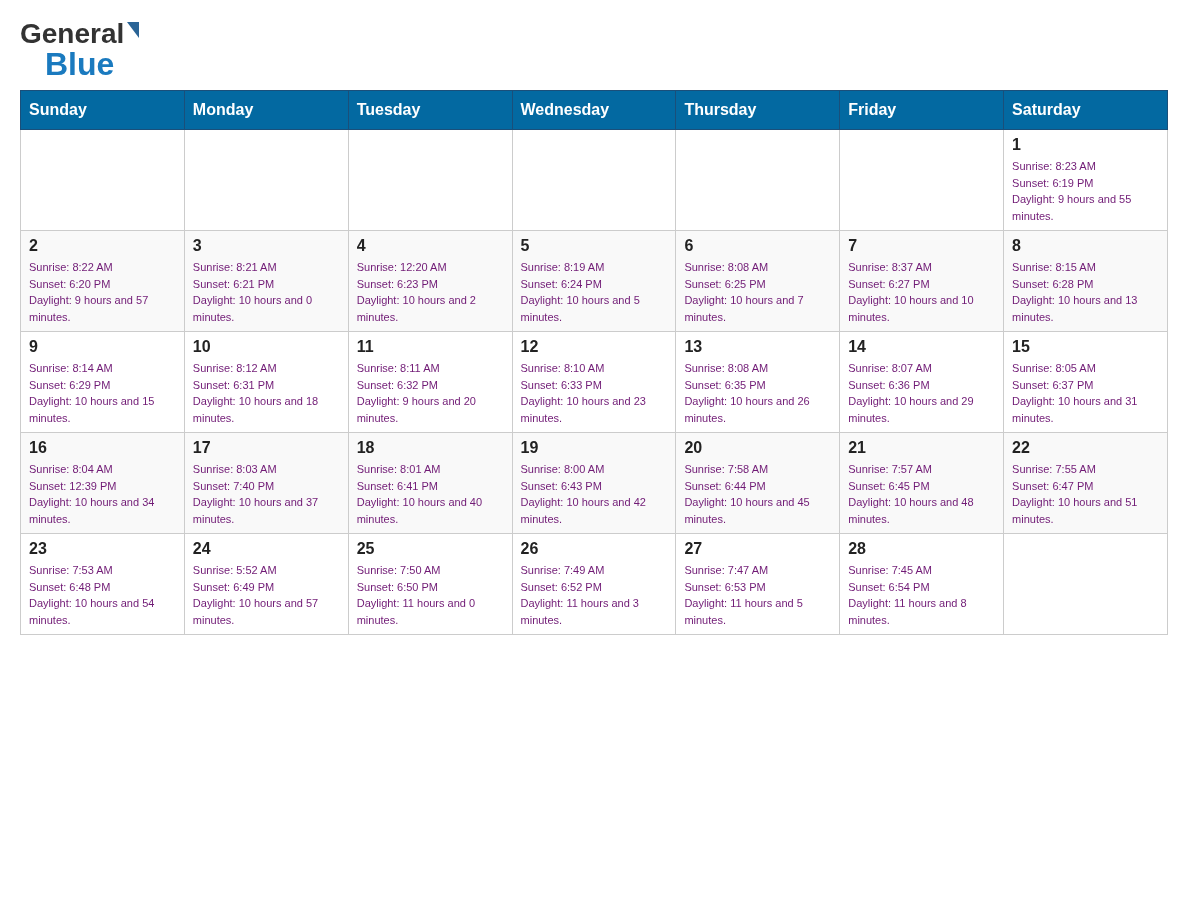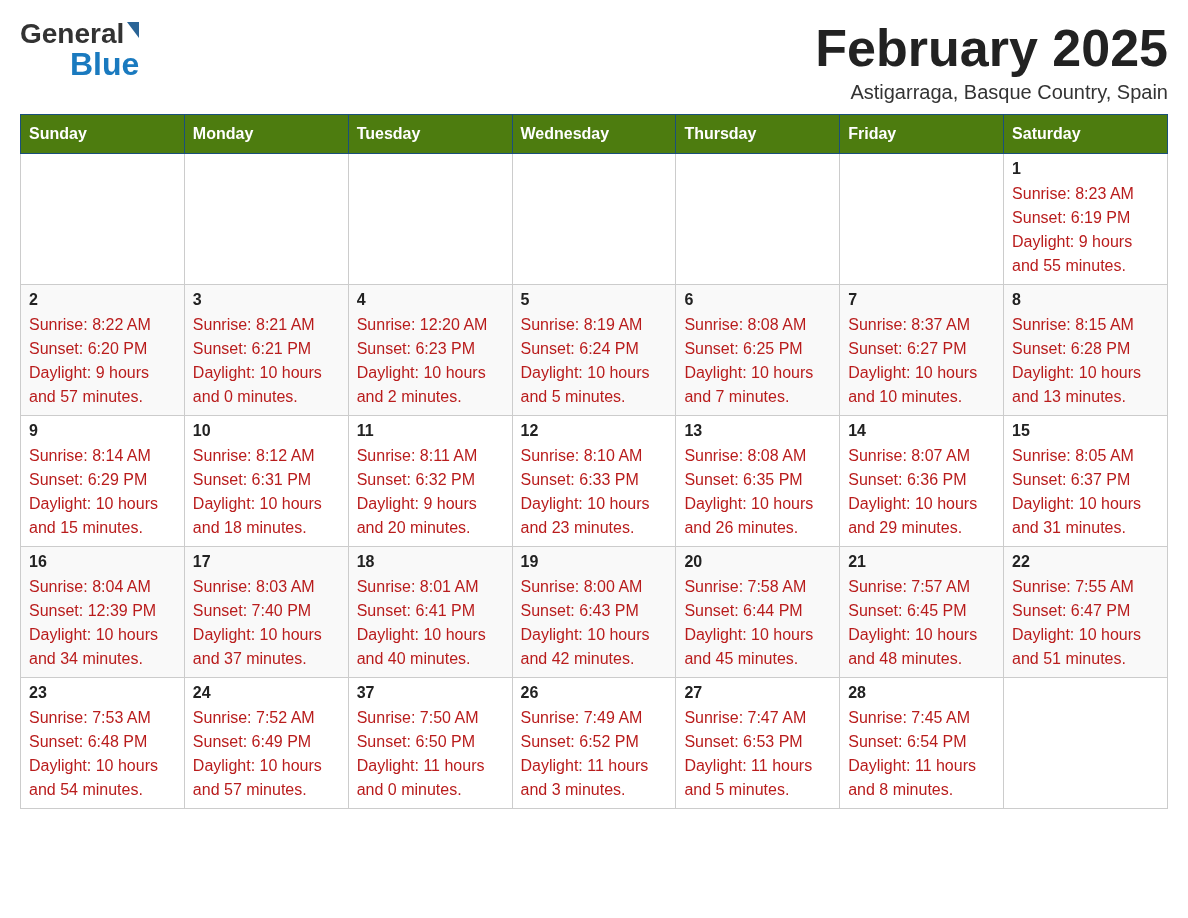--- a/index.html
+++ b/index.html
@@ -12,21 +12,21 @@
     }
     .header {
       display: flex;
       justify-content: space-between;
       align-items: flex-start;
       margin-bottom: 10px;
     }
     .logo {
       display: flex;
       flex-direction: column;
-      align-items: flex-end;
+      align-items: center;
     }
     .logo-text-general {
       font-size: 28px;
       font-weight: bold;
       color: #333;
       line-height: 1;
     }
     .logo-text-blue {
       font-size: 32px;
       font-weight: bold;
@@ -51,21 +51,21 @@
       font-size: 20px;
       color: #333;
       margin-top: 4px;
     }
     .calendar {
       width: 100%;
       border-collapse: collapse;
       margin-top: 10px;
     }
     .calendar th {
-      background-color: #4d7c0f;
+      background-color: #0369a1;
       color: #fff;
       font-size: 16px;
       font-weight: bold;
       padding: 10px 8px;
       text-align: left;
       border: 1px solid #1a4f7a;
     }
     .calendar td {
       vertical-align: top;
       border: 1px solid #ccc;
@@ -80,44 +80,40 @@
       background: #f9f9f9;
     }
     .day-number {
       font-size: 16px;
       font-weight: bold;
       color: #222;
       display: block;
       margin-bottom: 4px;
     }
     .day-info {
-      font-size: 16px;
+      font-size: 11px;
       line-height: 1.5;
-      color: #b91c1c;
+      color: #701a75;
     }
     .empty-cell {
       background: #f5f5f5;
     }
   </style>
 </head>
 <body>
 
 <div class="header">
   <div class="logo">
     <div class="logo-row">
       <span class="logo-text-general">General</span>
       <span style="display:inline-block;width:0;height:0;border-left:12px solid transparent;border-right:0;border-top:16px solid #2a6496;margin-left:3px;position:relative;top:-4px;"></span>
     </div>
     <div>
       <span class="logo-text-blue">Blue</span>
     </div>
-  </div>
-  <div class="title-section">
-    <div class="month-title">February 2025</div>
-    <div class="location-title">Astigarraga, Basque Country, Spain</div>
   </div>
 </div>
 
 <table class="calendar">
   <thead>
     <tr>
       <th>Sunday</th>
       <th>Monday</th>
       <th>Tuesday</th>
       <th>Wednesday</th>
@@ -322,27 +318,27 @@
           <span class="day-number">23</span>
           <div class="day-info">
             <div>Sunrise: 7:53 AM</div>
             <div>Sunset: 6:48 PM</div>
             <div>Daylight: 10 hours and 54 minutes.</div>
           </div>
         </td>
         <td>
           <span class="day-number">24</span>
           <div class="day-info">
-            <div>Sunrise: 7:52 AM</div>
+            <div>Sunrise: 5:52 AM</div>
             <div>Sunset: 6:49 PM</div>
             <div>Daylight: 10 hours and 57 minutes.</div>
           </div>
         </td>
         <td>
-          <span class="day-number">37</span>
+          <span class="day-number">25</span>
           <div class="day-info">
             <div>Sunrise: 7:50 AM</div>
             <div>Sunset: 6:50 PM</div>
             <div>Daylight: 11 hours and 0 minutes.</div>
           </div>
         </td>
         <td>
           <span class="day-number">26</span>
           <div class="day-info">
             <div>Sunrise: 7:49 AM</div>

